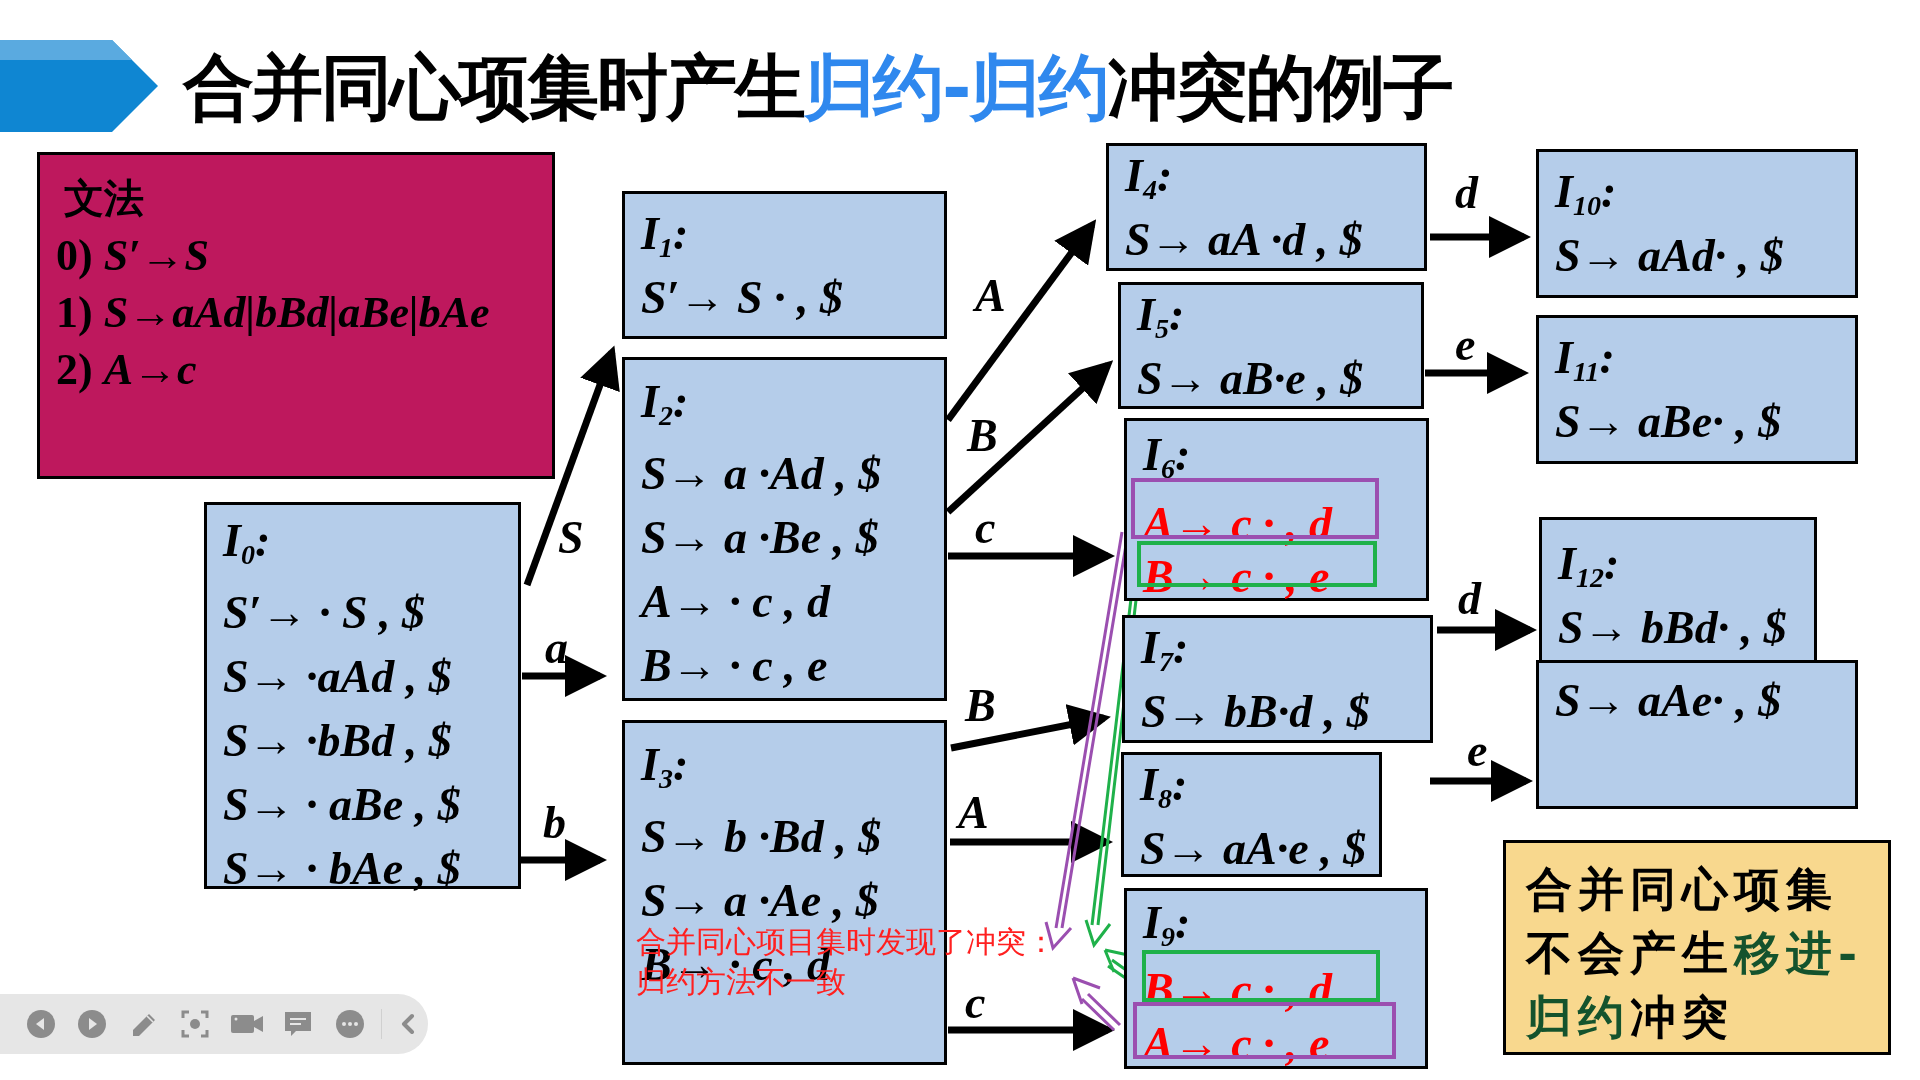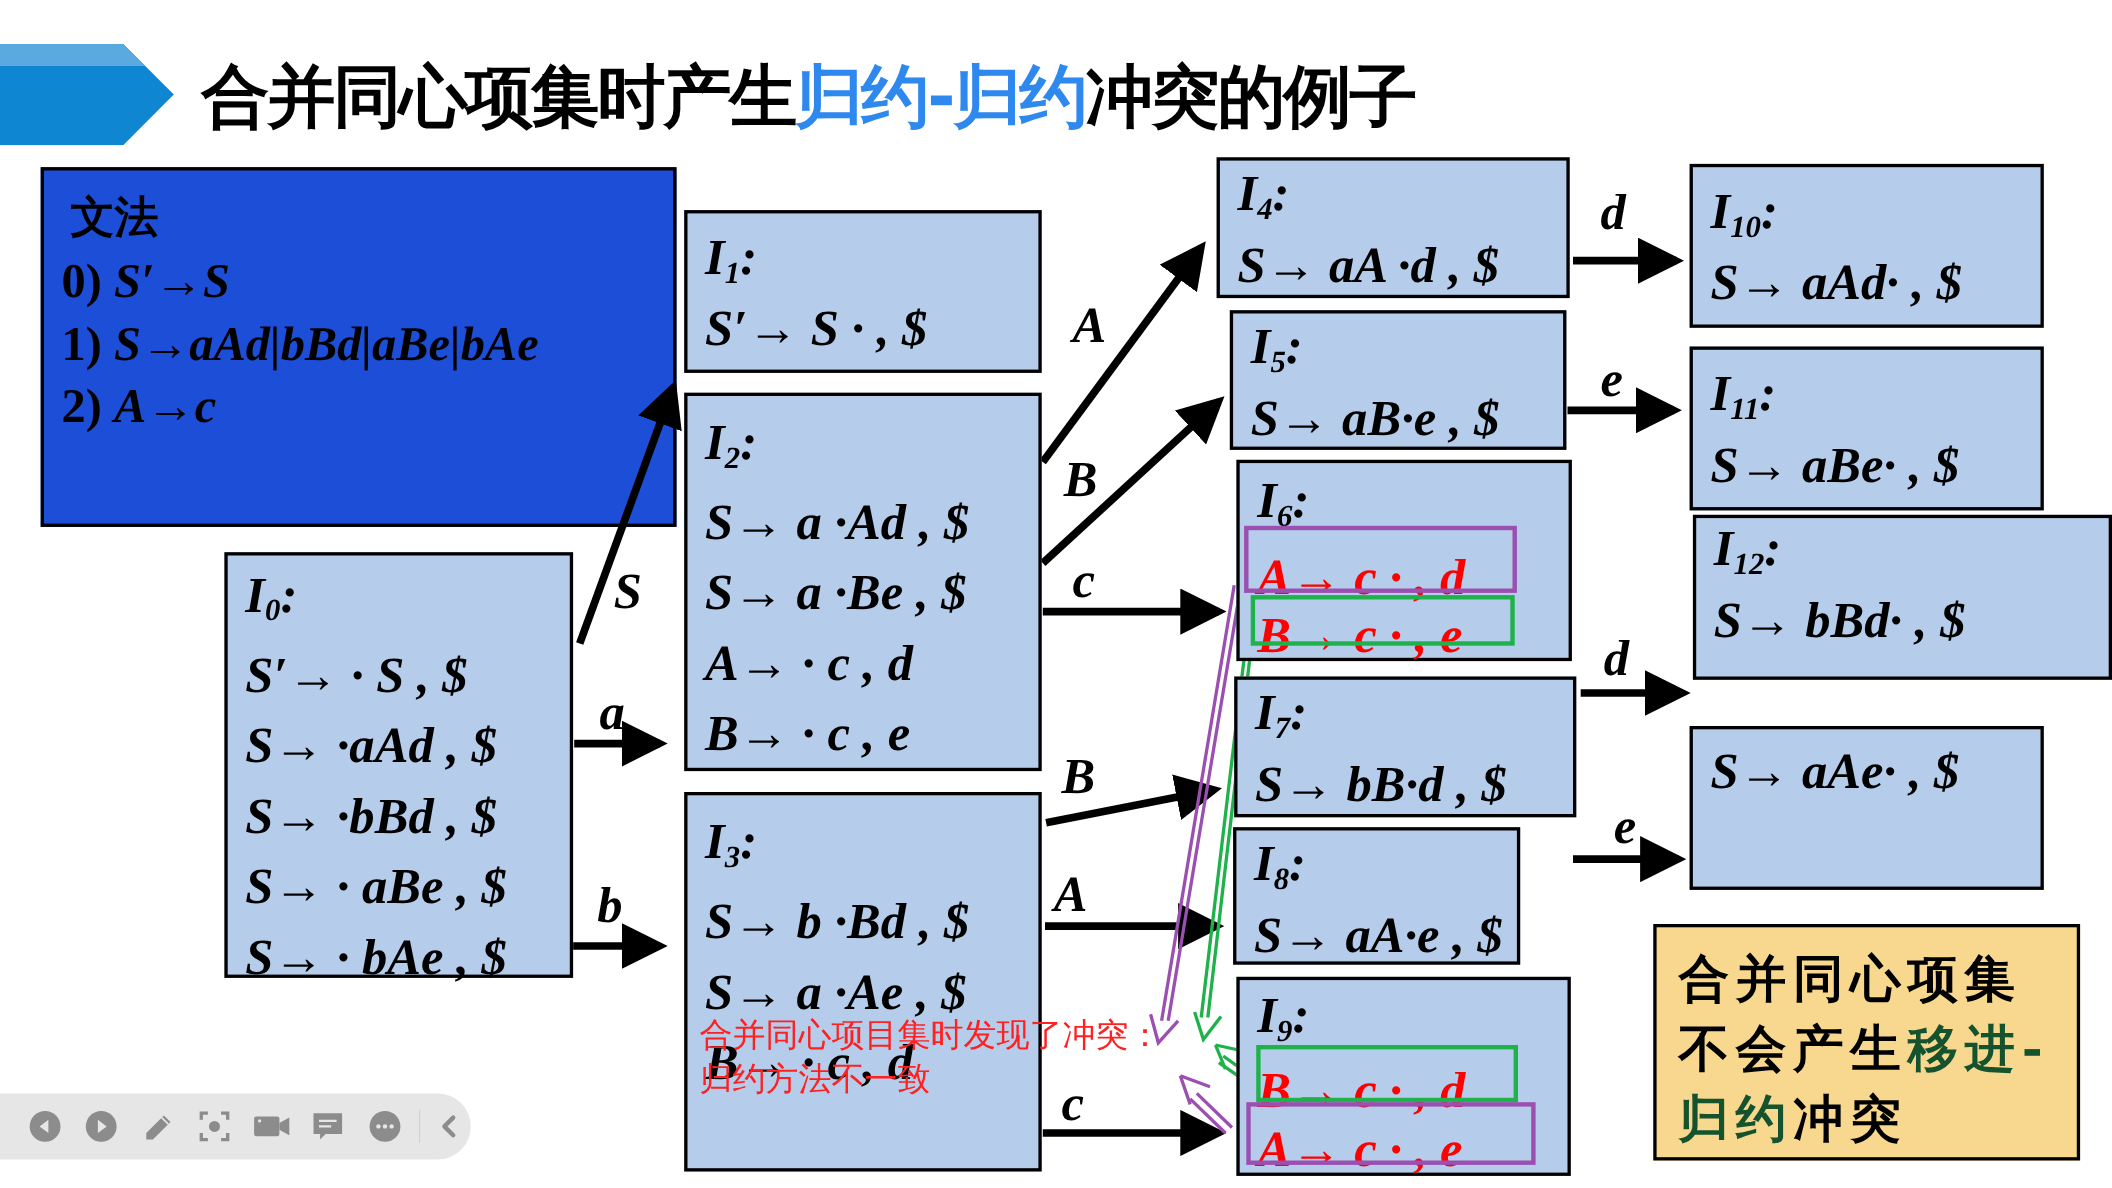--- a/index.html
+++ b/index.html
@@ -3,25 +3,25 @@
 <meta charset="utf-8">
 <style>
   html, body { margin:0; padding:0; background:#ffffff; }
   body { width:1920px; height:1080px; position:relative; overflow:hidden;
          font-family:"Liberation Serif", "DejaVu Serif", serif; }
   .abs { position:absolute; box-sizing:border-box; }
 
   
   .chevron { left:0; top:40px; width:160px; height:92px; }
   .title { left:183px; top:38px; height:100px; font-family:"DejaVu Sans","Liberation Sans",sans-serif;
-           font-weight:bold; font-size:62px; line-height:100px; letter-spacing:-2px; color:#000; white-space:nowrap; }
+           font-weight:bold; font-size:71px; line-height:100px; letter-spacing:-2px; color:#000; white-space:nowrap; }
   .title .hl { color:#2f88ee; }
 
   
-  .grammar { left:37px; top:152px; width:578px; height:327px; background:#1d4ed8; border:3px solid #000; padding:18px 0 0 16px; }
+  .grammar { left:37px; top:152px; width:518px; height:327px; background:#be185d; border:3px solid #000; padding:18px 0 0 16px; }
   .grammar .gtitle { font-family:"DejaVu Serif", serif; font-weight:bold; font-size:40px; line-height:50px; margin-left:8px; margin-bottom:4px; }
   .grammar .rule { font-weight:bold; font-size:44px; line-height:57px; white-space:nowrap; }
   .grammar .rule i { font-style:italic; }
 
   
   .item { background:#b5cdea; border:3px solid #000; padding:6px 0 0 16px; font-weight:bold; font-style:italic; color:#000; }
   .item .hdr { font-size:46px; line-height:52px; white-space:nowrap; }
   .item .hdr sub { font-size:28px; vertical-align:-8px; }
   .item .prod { font-size:46px; line-height:64px; white-space:nowrap; }
   .item.small .prod { line-height:48px; }
@@ -186,21 +186,21 @@
 <div class="abs item small" style="left:1536px;top:149px;width:322px;height:149px;padding-top:14px;">
   <div class="hdr"><span>I</span><sub>10</sub>:</div>
   <div class="prod">S→ aAd· , $</div>
 </div>
 
 <div class="abs item small" style="left:1536px;top:315px;width:322px;height:149px;padding-top:14px;">
   <div class="hdr"><span>I</span><sub>11</sub>:</div>
   <div class="prod">S→ aBe· , $</div>
 </div>
 
-<div class="abs item small" style="left:1539px;top:468px;width:381px;height:150px;padding-top:2px;">
+<div class="abs item small" style="left:1539px;top:517px;width:278px;height:150px;padding-top:18px;">
   <div class="hdr"><span>I</span><sub>12</sub>:</div>
   <div class="prod">S→ bBd· , $</div>
 </div>
 
 <div class="abs item small" style="left:1536px;top:660px;width:322px;height:149px;padding-top:14px;">
   <div class="prod">S→ aAe· , $</div>
 </div>
 
 <div class="abs annot">
   <div>合并同心项目集时发现了冲突：</div>

